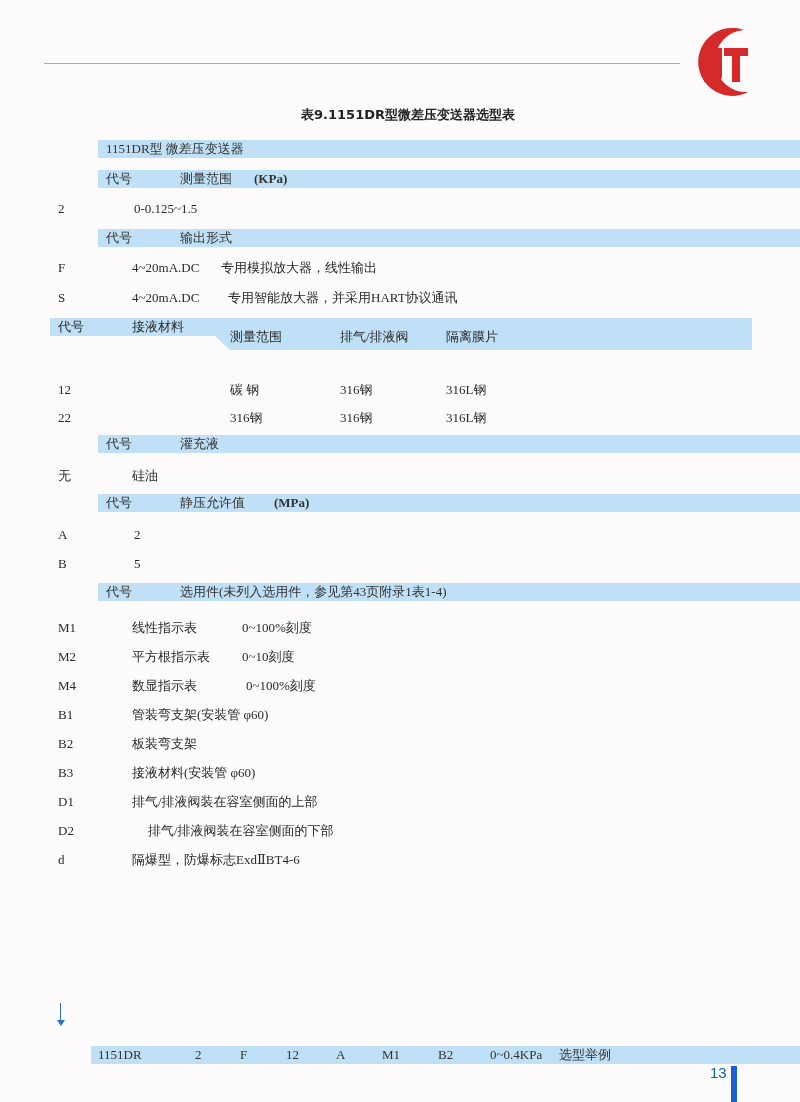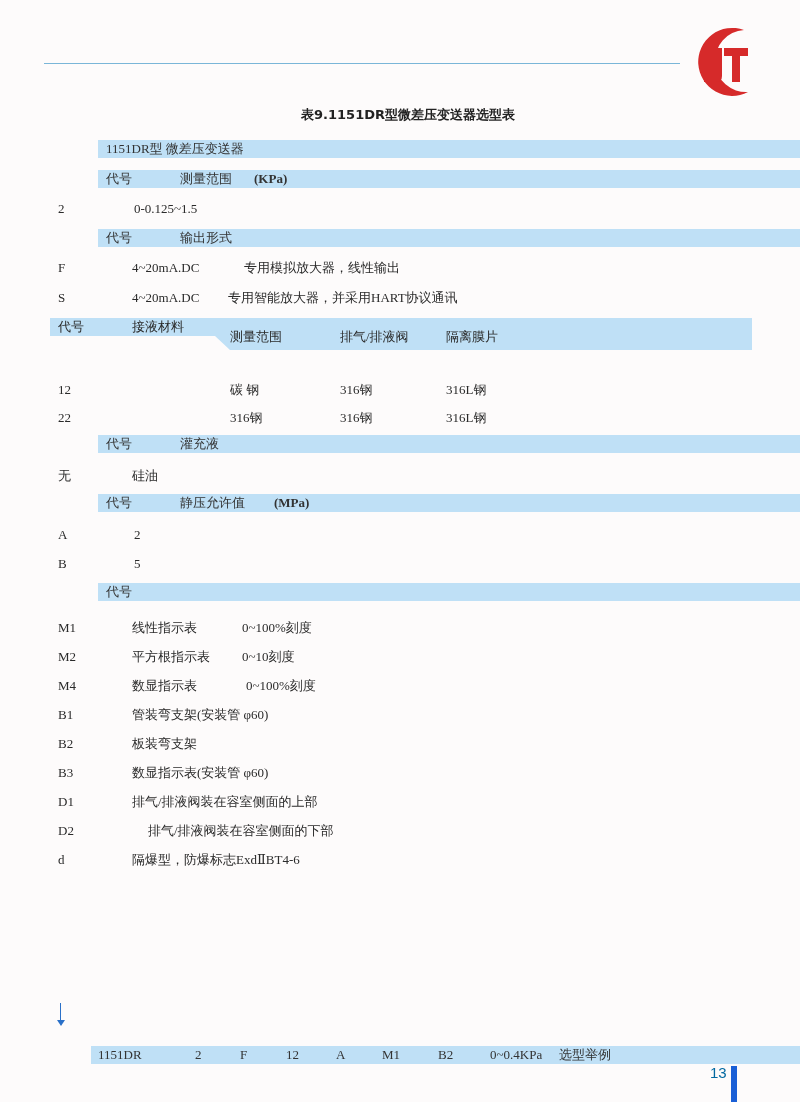--- a/index.html
+++ b/index.html
@@ -45,21 +45,21 @@
   <span style="position:absolute;left:84px">0-0.125~1.5</span>
 </div>
 
 <div class="bar" style="top:229px">
   <span class="bartext" style="left:8px">代号</span>
   <span class="bartext" style="left:82px">输出形式</span>
 </div>
 <div class="row" style="top:259px">
   <span class="c0">F</span>
   <span style="position:absolute;left:82px">4~20mA.DC</span>
-  <span style="position:absolute;left:194px">专用模拟放大器，线性输出</span>
+  <span style="position:absolute;left:171px">专用模拟放大器，线性输出</span>
 </div>
 <div class="row" style="top:289px">
   <span class="c0">S</span>
   <span style="position:absolute;left:82px">4~20mA.DC</span>
   <span style="position:absolute;left:178px">专用智能放大器，并采用HART协议通讯</span>
 </div>
 
 <svg class="mathdr" viewBox="0 0 702 32" preserveAspectRatio="none">
   <path d="M0 0 H702 V32 H180 L165 18 H0 Z" fill="#bfe0f6"></path>
 </svg>
@@ -101,20 +101,21 @@
   <span class="c0">A</span>
   <span style="position:absolute;left:84px">2</span>
 </div>
 <div class="row" style="top:555px">
   <span class="c0">B</span>
   <span style="position:absolute;left:84px">5</span>
 </div>
 
 <div class="bar" style="top:583px">
   <span class="bartext" style="left:8px">代号</span>
+  <span class="bartext" style="left:82px">选用件(未列入选用件，参见第43页附录1表1-4)</span>
 </div>
 <div class="row" style="top:619px">
   <span class="c0">M1</span>
   <span style="position:absolute;left:82px">线性指示表</span>
   <span style="position:absolute;left:192px">0~100%刻度</span>
 </div>
 <div class="row" style="top:648px">
   <span class="c0">M2</span>
   <span style="position:absolute;left:82px">平方根指示表</span>
   <span style="position:absolute;left:192px">0~10刻度</span>
@@ -127,21 +128,21 @@
 <div class="row" style="top:706px">
   <span class="c0">B1</span>
   <span style="position:absolute;left:82px">管装弯支架(安装管 φ60)</span>
 </div>
 <div class="row" style="top:735px">
   <span class="c0">B2</span>
   <span style="position:absolute;left:82px">板装弯支架</span>
 </div>
 <div class="row" style="top:764px">
   <span class="c0">B3</span>
-  <span style="position:absolute;left:82px">数显指示表(安装管 φ60)</span>
+  <span style="position:absolute;left:82px">接液材料(安装管 φ60)</span>
 </div>
 <div class="row" style="top:793px">
   <span class="c0">D1</span>
   <span style="position:absolute;left:82px">排气/排液阀装在容室侧面的上部</span>
 </div>
 <div class="row" style="top:822px">
   <span class="c0">D2</span>
   <span style="position:absolute;left:98px">排气/排液阀装在容室侧面的下部</span>
 </div>
 <div class="row" style="top:851px">

